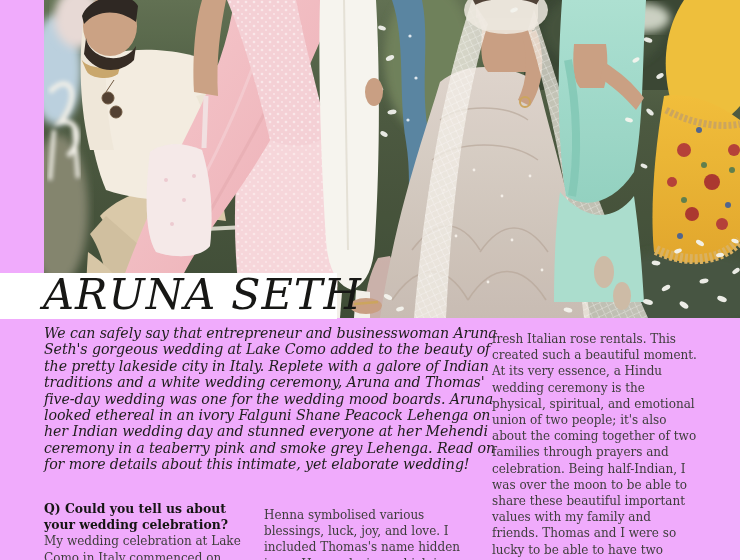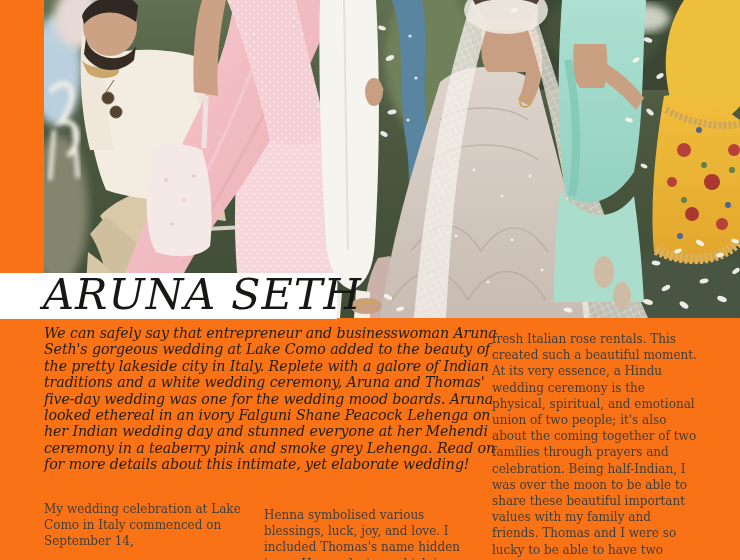--- a/index.html
+++ b/index.html
@@ -1,18 +1,18 @@
 <!DOCTYPE html>
 <html><head>
 <meta charset="utf-8">
 <style>
   html,body{margin:0;padding:0;background:#ffffff;}
   .page{
     position:relative;width:740px;height:560px;overflow:hidden;
-    background:#f97316;font-family:"DejaVu Serif","Liberation Serif",serif;
+    background:#f0abfc;font-family:"DejaVu Serif","Liberation Serif",serif;
   }
   .photo{
     position:absolute;left:44px;top:0;width:696px;height:318px;overflow:hidden;
   }
   .photo svg{display:block;width:696px;height:318px;}
   .headline-plate{
     position:absolute;left:0;top:273px;width:337px;height:46px;background:#ffffff;
   }
   .headline{
     position:absolute;left:43px;top:271px;margin:0;
@@ -269,20 +269,21 @@
   <div class="headline-plate"></div>
   <h1 class="headline">ARUNA SETH</h1>
 
   <p class="intro">We can safely say that entrepreneur and businesswoman Aruna Seth's gorgeous wedding at Lake Como added to the beauty of the pretty lakeside city in Italy. Replete with a galore of Indian traditions and a white wedding ceremony, Aruna and Thomas' five-day wedding was one for the wedding mood boards. Aruna looked ethereal in an ivory Falguni Shane Peacock Lehenga on her Indian wedding day and stunned everyone at her Mehendi ceremony in a teaberry pink and smoke grey Lehenga. Read on for more details about this intimate, yet elaborate wedding!</p>
 
   <section class="bodycol col-right">
     <p class="qa-answer">fresh Italian rose rentals. This created such a beautiful moment. At its very essence, a Hindu wedding ceremony is the physical, spiritual, and emotional union of two people; it's also about the coming together of two families through prayers and celebration. Being half-Indian, I was over the moon to be able to share these beautiful important values with my family and friends. Thomas and I were so lucky to be able to have two separate celebrations, our Indian wedding and our white wedding, and the opportunity to share our culture with our loved ones. The ceremony began with a prayer to Ganesha – the</p>
   </section>
 
   <section class="bodycol col-left">
+    <p class="qa-question">Q) Could you tell us about your wedding celebration?</p>
     <p class="qa-answer">My wedding celebration at Lake Como in Italy commenced on September 14,</p>
   </section>
 
   <section class="bodycol col-mid">
     <p class="qa-answer">Henna symbolised various blessings, luck, joy, and love. I included Thomas's name hidden in my Henna design, which is another important symbolism,</p>
   </section>
 
 </div>
 
 </body></html>

